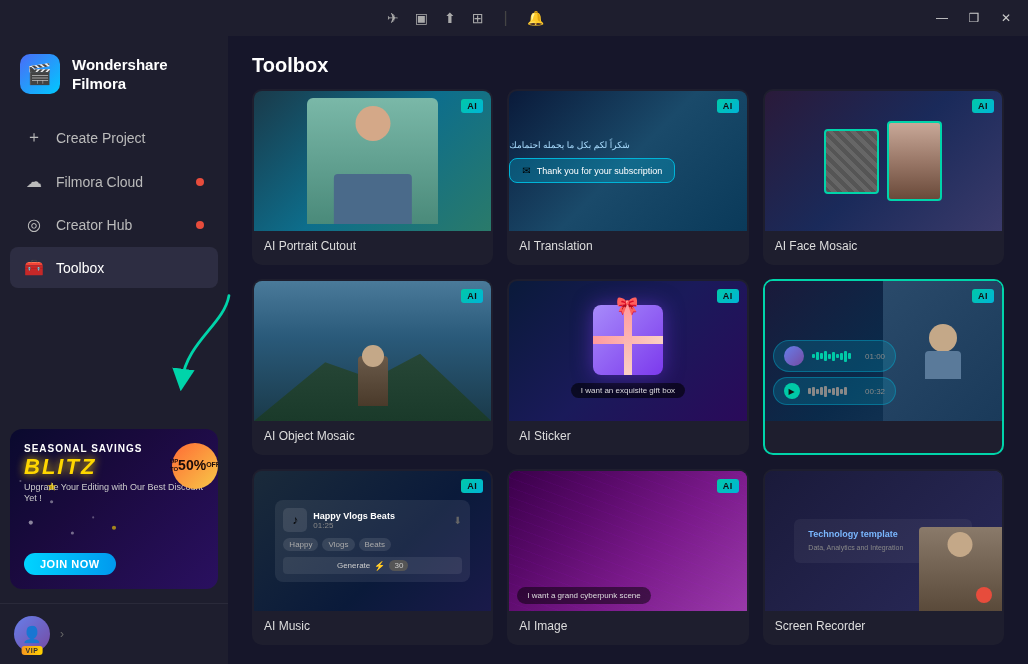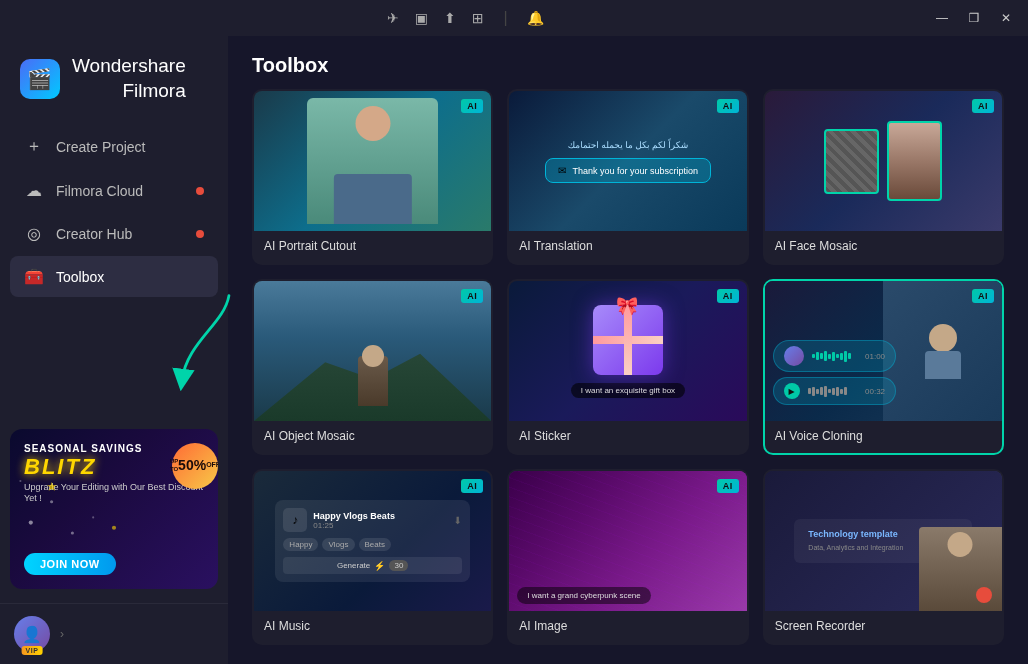--- a/index.html
+++ b/index.html
@@ -81,24 +81,23 @@
       background: linear-gradient(135deg, #4a6cf7, #00c9ff);
       border-radius: 10px;
       display: flex;
       align-items: center;
       justify-content: center;
       font-size: 20px;
       color: white;
     }
     .logo-text {
       color: white;
-      font-size: 19px;
-      font-weight: 400;
+      font-size: 15px;
+      font-weight: 700;
       line-height: 1.3;
-      text-align: right;
     }
 
     .nav-items {
       flex: 1;
       padding: 0 10px;
     }
     .nav-item {
       display: flex;
       align-items: center;
       gap: 12px;
@@ -711,21 +710,21 @@
                 <div style="width:60%;height:40%;background:#4a6a8a;position:absolute;bottom:0;left:50%;transform:translateX(-50%);border-radius:4px 4px 0 0;"></div>
               </div>
             </div>
             <div class="ai-badge">AI</div>
           </div>
           <div class="tool-label">AI Portrait Cutout</div>
         </div>
 
         <div class="tool-card">
           <div class="tool-thumb card-translation">
-            <div style="width:100%;height:100%;display:flex;flex-direction:column;align-items:center;justify-content:center;gap:6px;">
+            <div style="width:100%;height:100%;display:flex;flex-direction:column;align-items:flex-start;justify-content:center;gap:6px;">
               <div style="color:#aaddff;font-size:9px;text-align:center;line-height:1.5;direction:rtl;">شكراً لكم بكل ما يحمله احتمامك</div>
               <div style="background:rgba(0,180,216,0.3);border:1px solid #00b4d8;border-radius:8px;padding:6px 12px;display:flex;align-items:center;gap:6px;">
                 <span style="font-size:10px;">✉</span>
                 <span style="color:white;font-size:9px;">Thank you for your subscription</span>
               </div>
             </div>
             <div class="ai-badge">AI</div>
           </div>
           <div class="tool-label">AI Translation</div>
         </div>
@@ -809,21 +808,20 @@
                   <div class="voice-wave-bar" style="height:7px;background:#888;"></div>
                   <div class="voice-wave-bar" style="height:9px;background:#888;"></div>
                   <div class="voice-wave-bar" style="height:5px;background:#888;"></div>
                   <div class="voice-wave-bar" style="height:8px;background:#888;"></div>
                 </div>
                 <span class="voice-time">00:32</span>
               </div>
             </div>
             <div class="ai-badge">AI</div>
           </div>
-          <div class="tool-label">AI Voice Cloning</div>
         </div>
 
         <div class="tool-card">
           <div class="tool-thumb card-music">
             <div style="width:100%;height:100%;display:flex;align-items:center;justify-content:center;">
               <div class="music-player">
                 <div class="music-title-row">
                   <div class="music-icon">♪</div>
                   <div class="music-info">
                     <div class="music-name">Happy Vlogs Beats</div>

